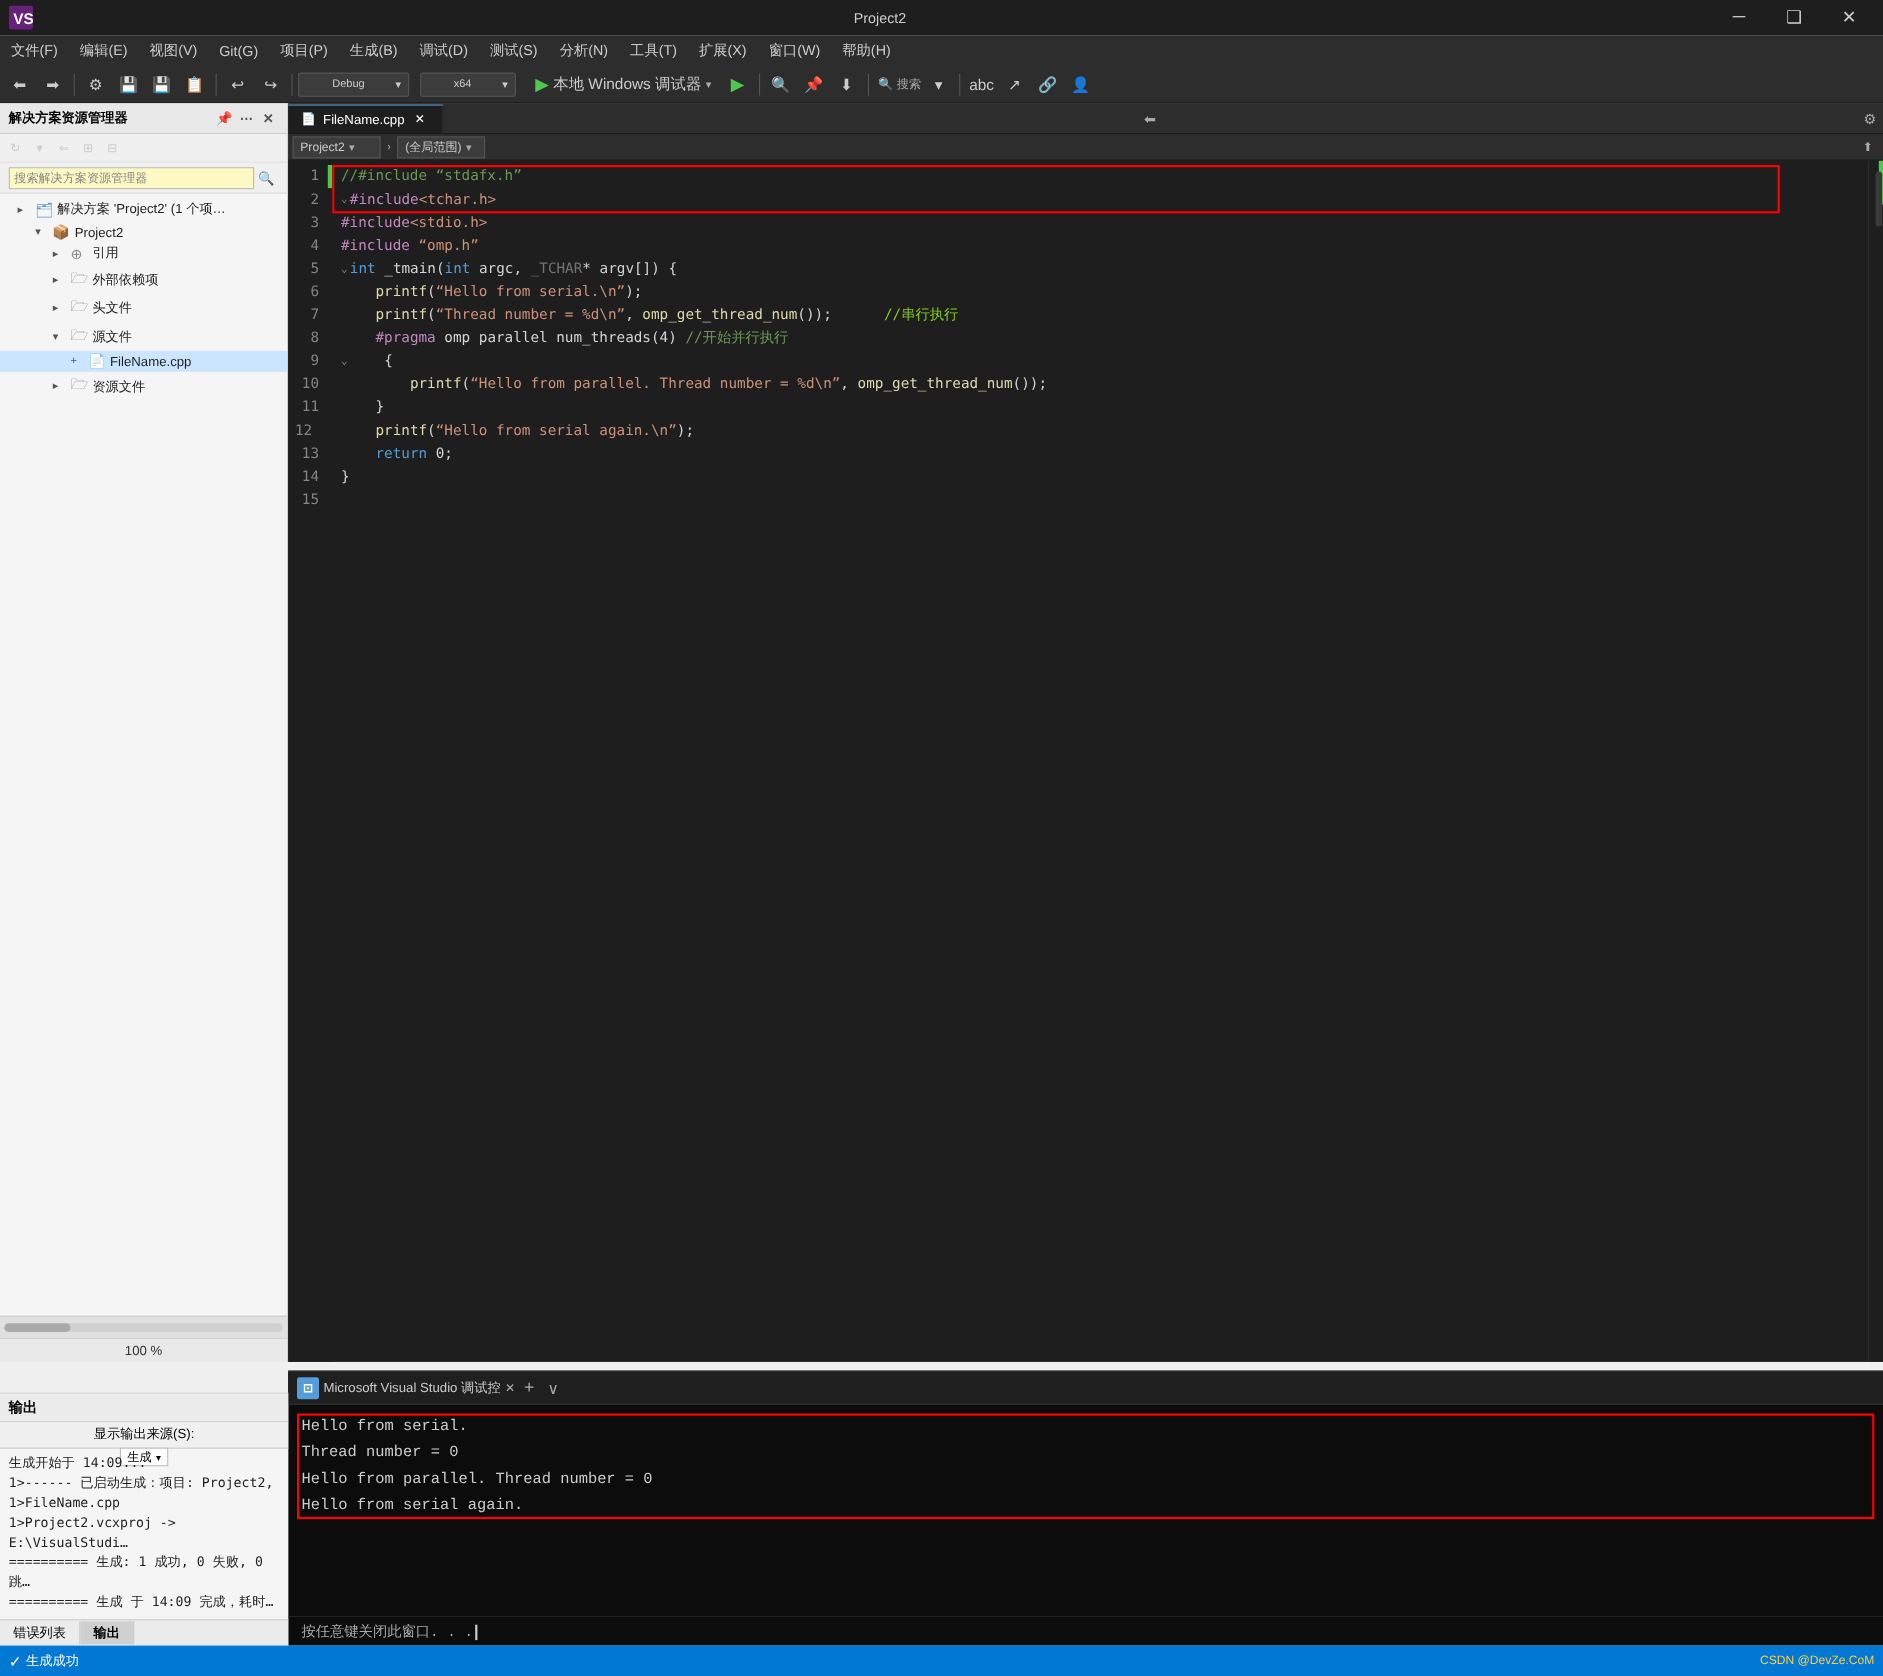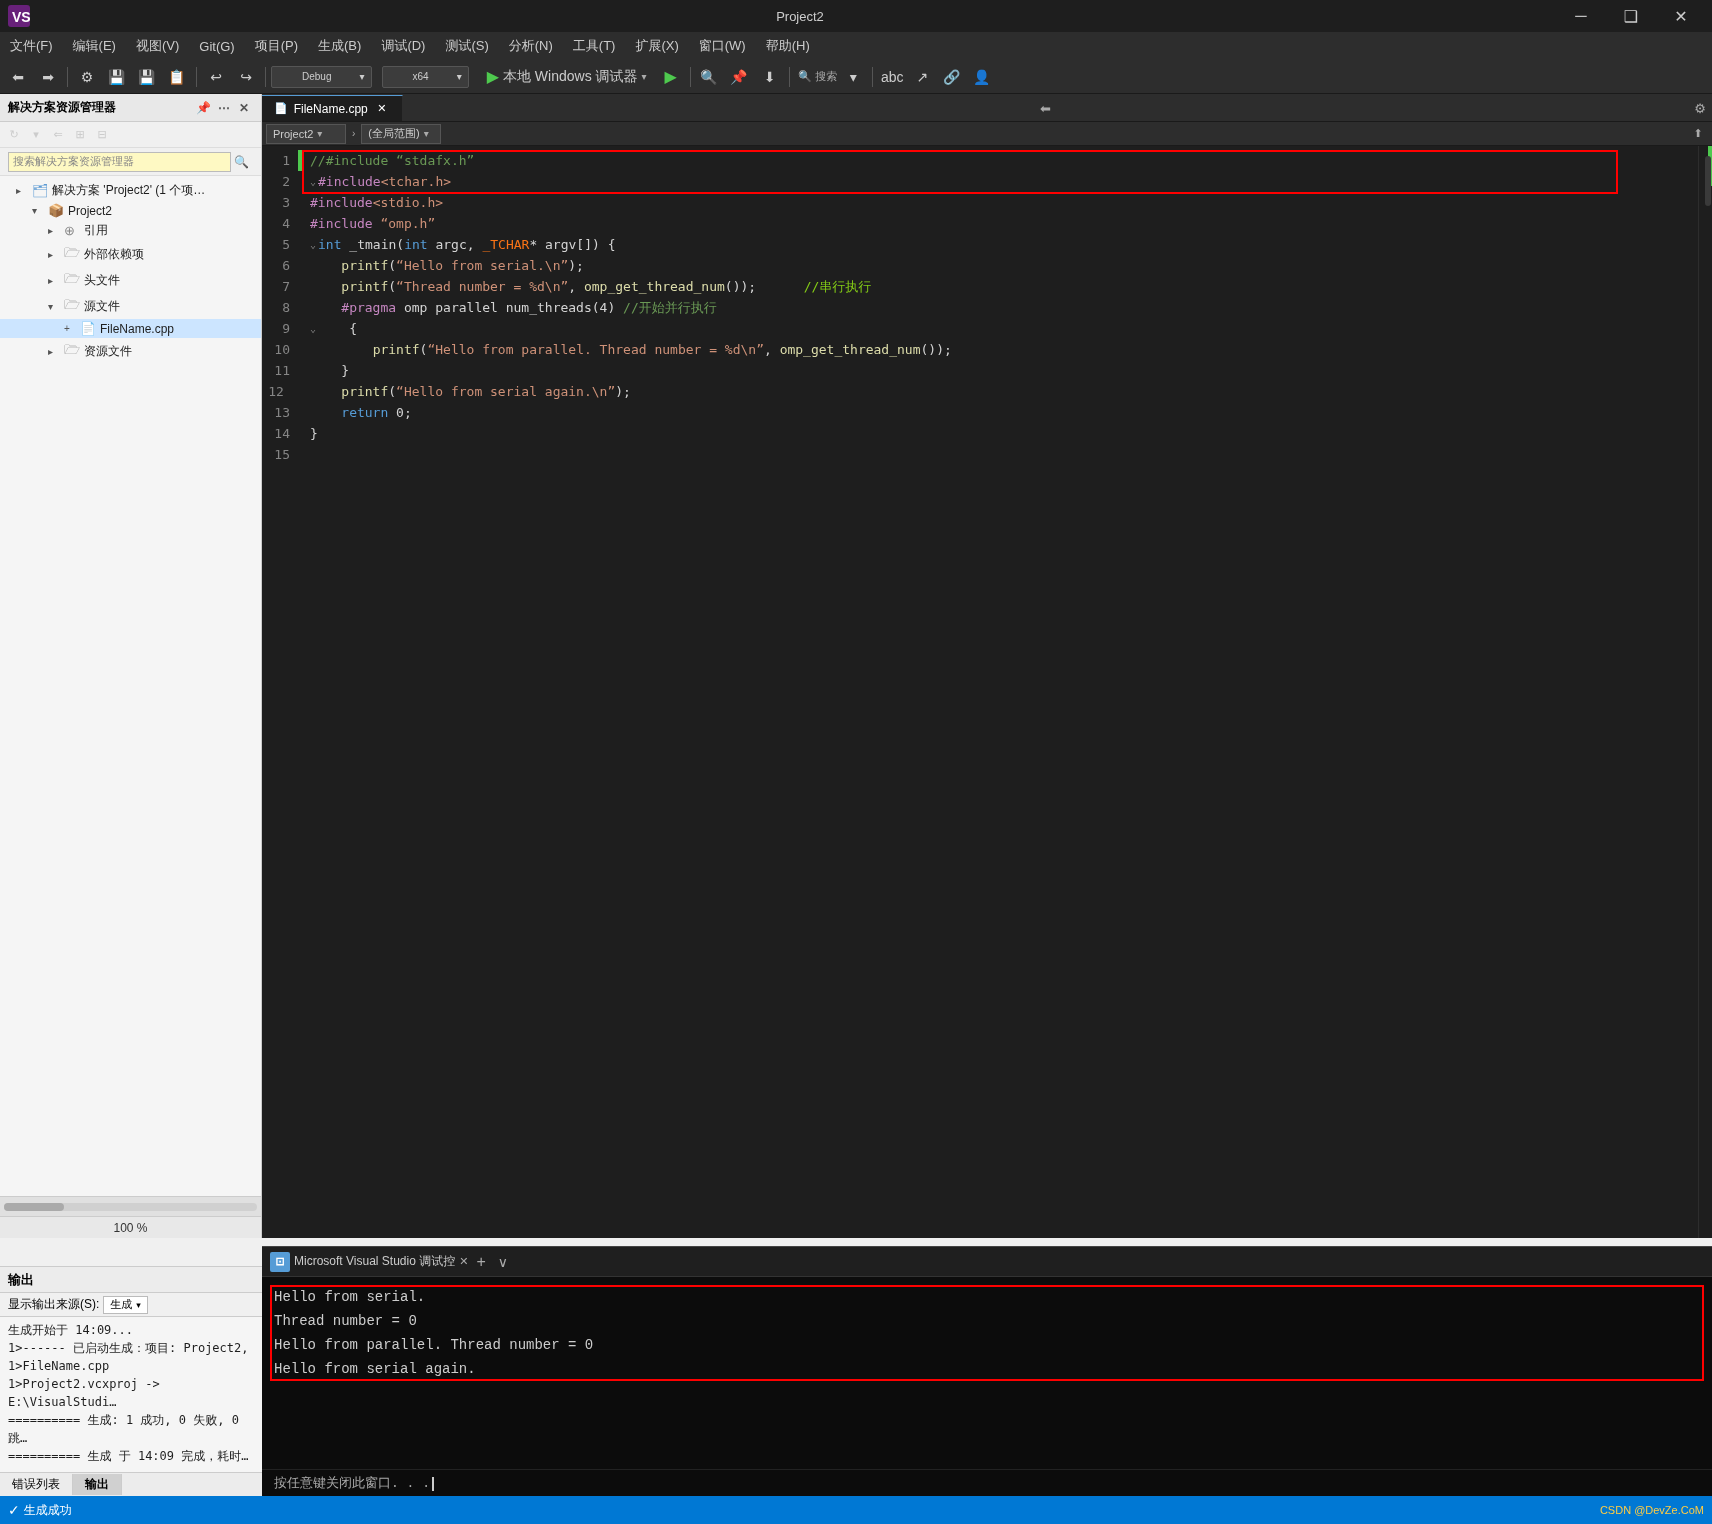--- a/index.html
+++ b/index.html
@@ -810,21 +810,21 @@
         <div class="code-line">
           <span style="color:#c586c0;">#include </span><span style="color:#ce9178;">“omp.h”</span>
         </div>
 
         <div class="code-line">
           <span style="color:#858585;font-size:10px;margin-right:2px;">⌄</span>
           <span style="color:#569cd6;">int</span>
           <span style="color:#d4d4d4;"> _tmain(</span>
           <span style="color:#569cd6;">int</span>
           <span style="color:#d4d4d4;"> argc, </span>
-          <span style="color:#f97316;">_TCHAR</span>
+          <span style="color:#737373;">_TCHAR</span>
           <span style="color:#d4d4d4;">* argv[]) {</span>
         </div>
 
         <div class="code-line">
           <span style="color:#d4d4d4;">    </span>
           <span style="color:#dcdcaa;">printf</span>
           <span style="color:#d4d4d4;">(</span>
           <span style="color:#ce9178;">“Hello from serial.\n”</span>
           <span style="color:#d4d4d4;">);</span>
         </div>
@@ -917,21 +917,21 @@
   </div>
   <div class="terminal-footer">
     <div style="color:#aaa;font-size:13px;">按任意键关闭此窗口. . .<span style="display:inline-block;width:2px;height:14px;background:#ccc;vertical-align:middle;margin-left:2px;"></span></div>
   </div>
 </div>
 
 <div style="position:absolute;bottom:28px;left:0;width:262px;height:230px;background:#f5f5f5;border-top:1px solid #ccc;display:flex;flex-direction:column;">
   <div class="output-header">
     <span class="output-label">输出</span>
   </div>
-  <div style="padding:2px 8px;border-bottom:1px solid #ccc;display:flex;align-items:center;gap:4px;font-size:12px;height:24px;background:#f0f0f0;">
+  <div style="padding:2px 8px;border-bottom:1px solid #ccc;display:flex;align-items:center;gap:4px;font-size:12px;height:24px;background:#f0f0f0;flex-direction:column;">
     <span>显示输出来源(S):</span>
     <div style="height:18px;border:1px solid #bbb;background:white;padding:0 6px;font-size:11px;display:flex;align-items:center;gap:4px;min-width:40px;">
       <span>生成</span>
       <span style="font-size:9px;">▾</span>
     </div>
   </div>
   <div class="output-content">
     <div class="output-line">生成开始于 14:09...</div>
     <div class="output-line">1&gt;------ 已启动生成：项目: Project2,</div>
     <div class="output-line">1&gt;FileName.cpp</div>

